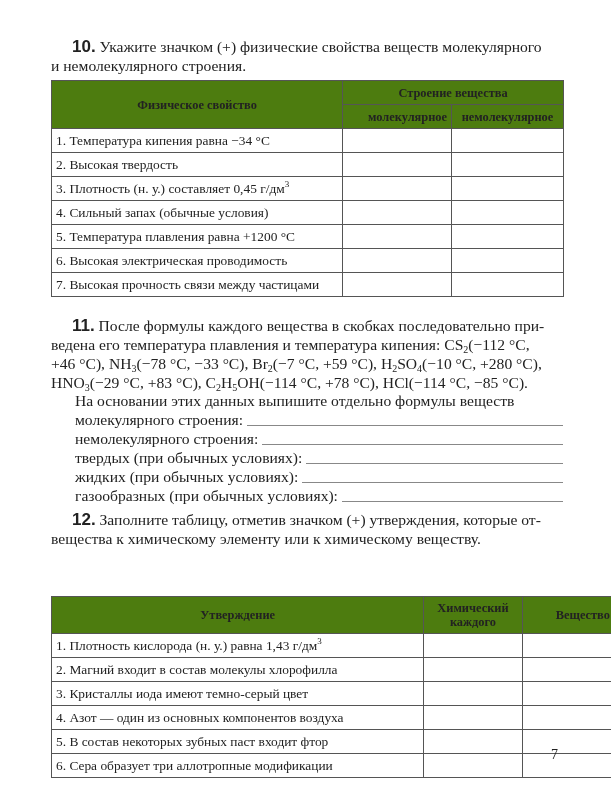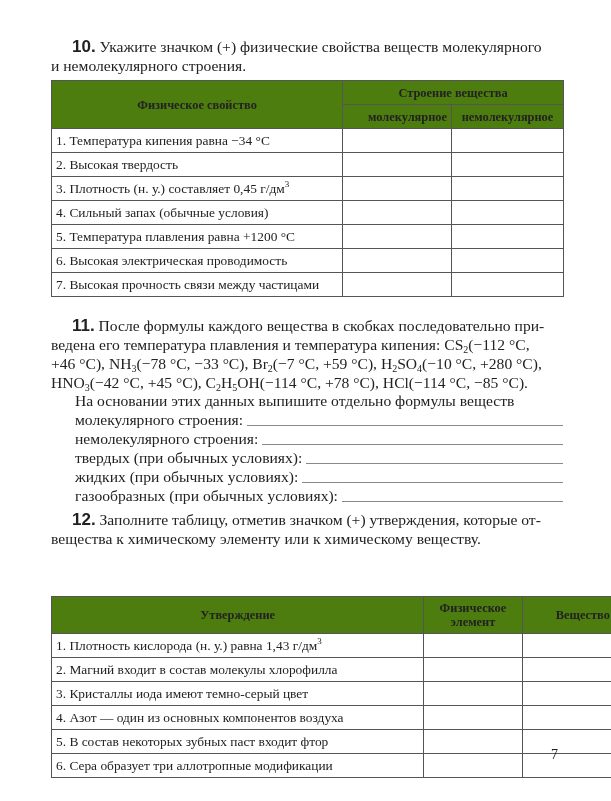--- a/index.html
+++ b/index.html
@@ -74,21 +74,21 @@
     <td class="blank"></td>
   </tr>
 </tbody>
   </table>
 
 <div class="task-head" style="top:316px;">
   <span class="indent"></span><span class="num">11.</span>
   <span>После формулы каждого вещества в скобках последовательно при-</span><br>
   <span>ведена его температура плавления и температура кипения: CS</span><sub>2</sub><span>(−112 °C,</span><br>
   <span>+46 °C), NH</span><sub>3</sub><span>(−78 °C, −33 °C), Br</span><sub>2</sub><span>(−7 °C, +59 °C), H</span><sub>2</sub><span>SO</span><sub>4</sub><span>(−10 °C, +280 °C),</span><br>
-  <span>HNO</span><sub>3</sub><span>(−42 °C, +45 °C), C</span><sub>2</sub><span>H</span><sub>5</sub><span>OH(−114 °C, +78 °C), HCl(−114 °C, −85 °C).</span>
+  <span>HNO</span><sub>3</sub><span>(−29 °C, +83 °C), C</span><sub>2</sub><span>H</span><sub>5</sub><span>OH(−114 °C, +78 °C), HCl(−114 °C, −85 °C).</span>
 </div>
 
 <div class="plain-line" style="top:391px;">На основании этих данных выпишите отдельно формулы веществ</div>
 
 <div class="fill-row" style="top:410px;">
   <span>молекулярного строения:</span>
   <span class="fill-line"></span>
 </div>
 <div class="fill-row" style="top:429px;">
   <span>немолекулярного строения:</span>
@@ -110,21 +110,21 @@
 <div class="task-head" style="top:510px;">
   <span class="indent"></span><span class="num">12.</span>
   <span>Заполните таблицу, отметив значком (+) утверждения, которые от-</span><br>
   <span>вещества к химическому элементу или к химическому веществу.</span>
 </div>
 
 <table style="left:51px; top:552px; width:593px;margin-top:44px;">
   <tbody>
       <tr style="height:37px;">
     <th style="width:313px;">Утверждение</th>
-    <th style="width:76px;">Физическое элемент</th>
+    <th style="width:76px;">Химический каждого</th>
     <th style="width:96px;">Вещество</th>
   </tr>
   <tr>
     <td><span>1. Плотность кислорода (н. у.) равна 1,43 г/дм</span><sup>3</sup></td>
     <td class="blank"></td>
     <td class="blank"></td>
   </tr>
   <tr>
     <td>2. Магний входит в состав молекулы хлорофилла</td>
     <td class="blank"></td>

